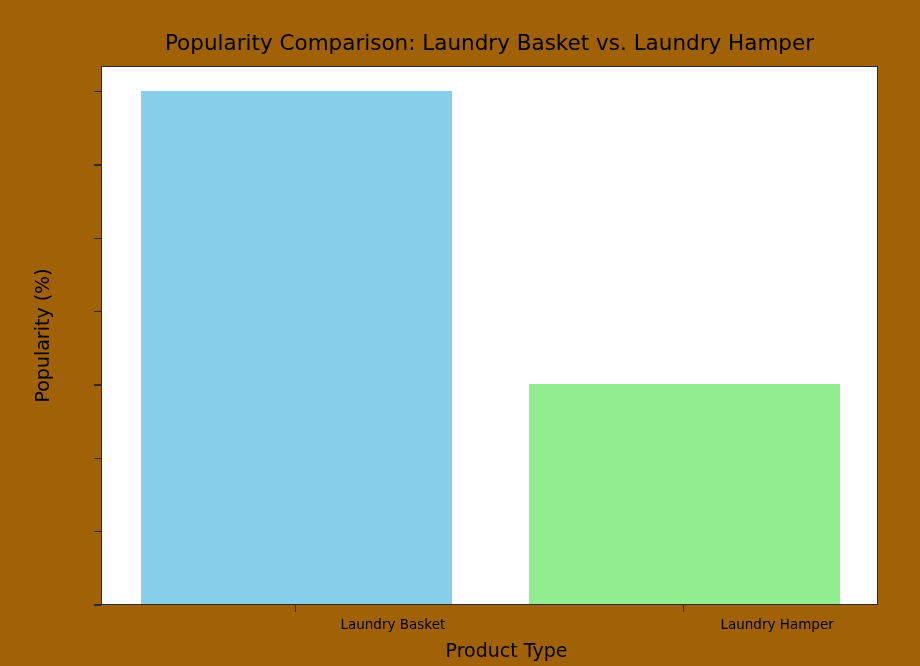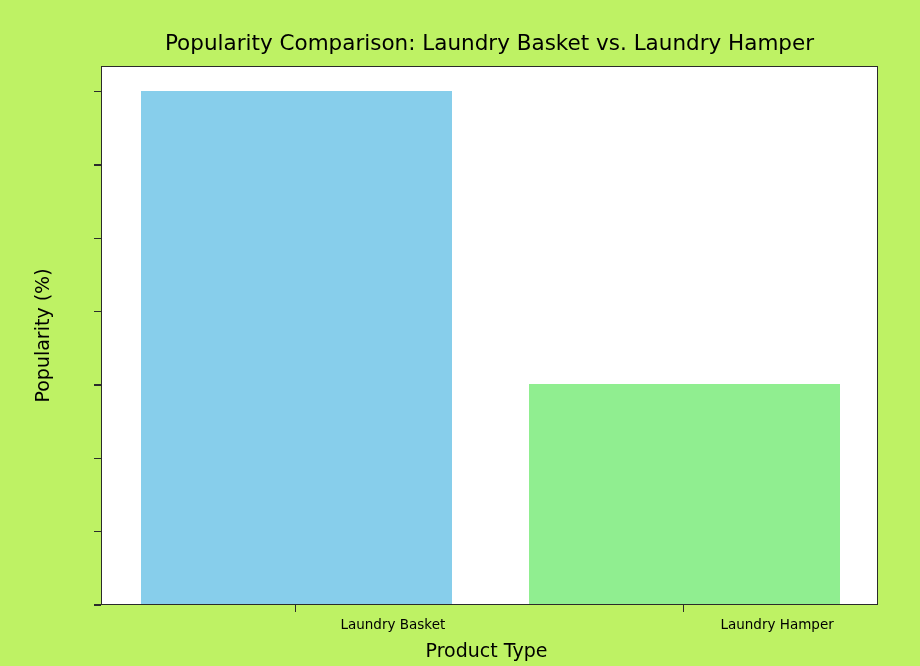--- a/index.html
+++ b/index.html
@@ -11,21 +11,21 @@
     width: 920px;
     height: 666px;
     font-family: "DejaVu Sans", sans-serif;
     color: #000000;
     overflow: hidden;
   }
   #figure {
     position: relative;
     width: 920px;
     height: 666px;
-    background: #bef264;
+    background: #a16207;
   }
   
   #chart-title {
     position: absolute;
     left: 101px;
     top: 30px;
     width: 777px;
     text-align: center;
     font-size: 21.5px;
     line-height: 26px;
@@ -102,21 +102,21 @@
     top: 10px;
     width: 300px;
     text-align: right;
     font-size: 13.5px;
     line-height: 18px;
     color: #000000;
     white-space: nowrap;
   }
   #x-axis-label {
     position: absolute;
-    left: 98px;
+    left: 118px;
     top: 638px;
     width: 777px;
     text-align: center;
     font-size: 19px;
     line-height: 24px;
     color: #000000;
     white-space: nowrap;
   }
 </style>
 </head>

